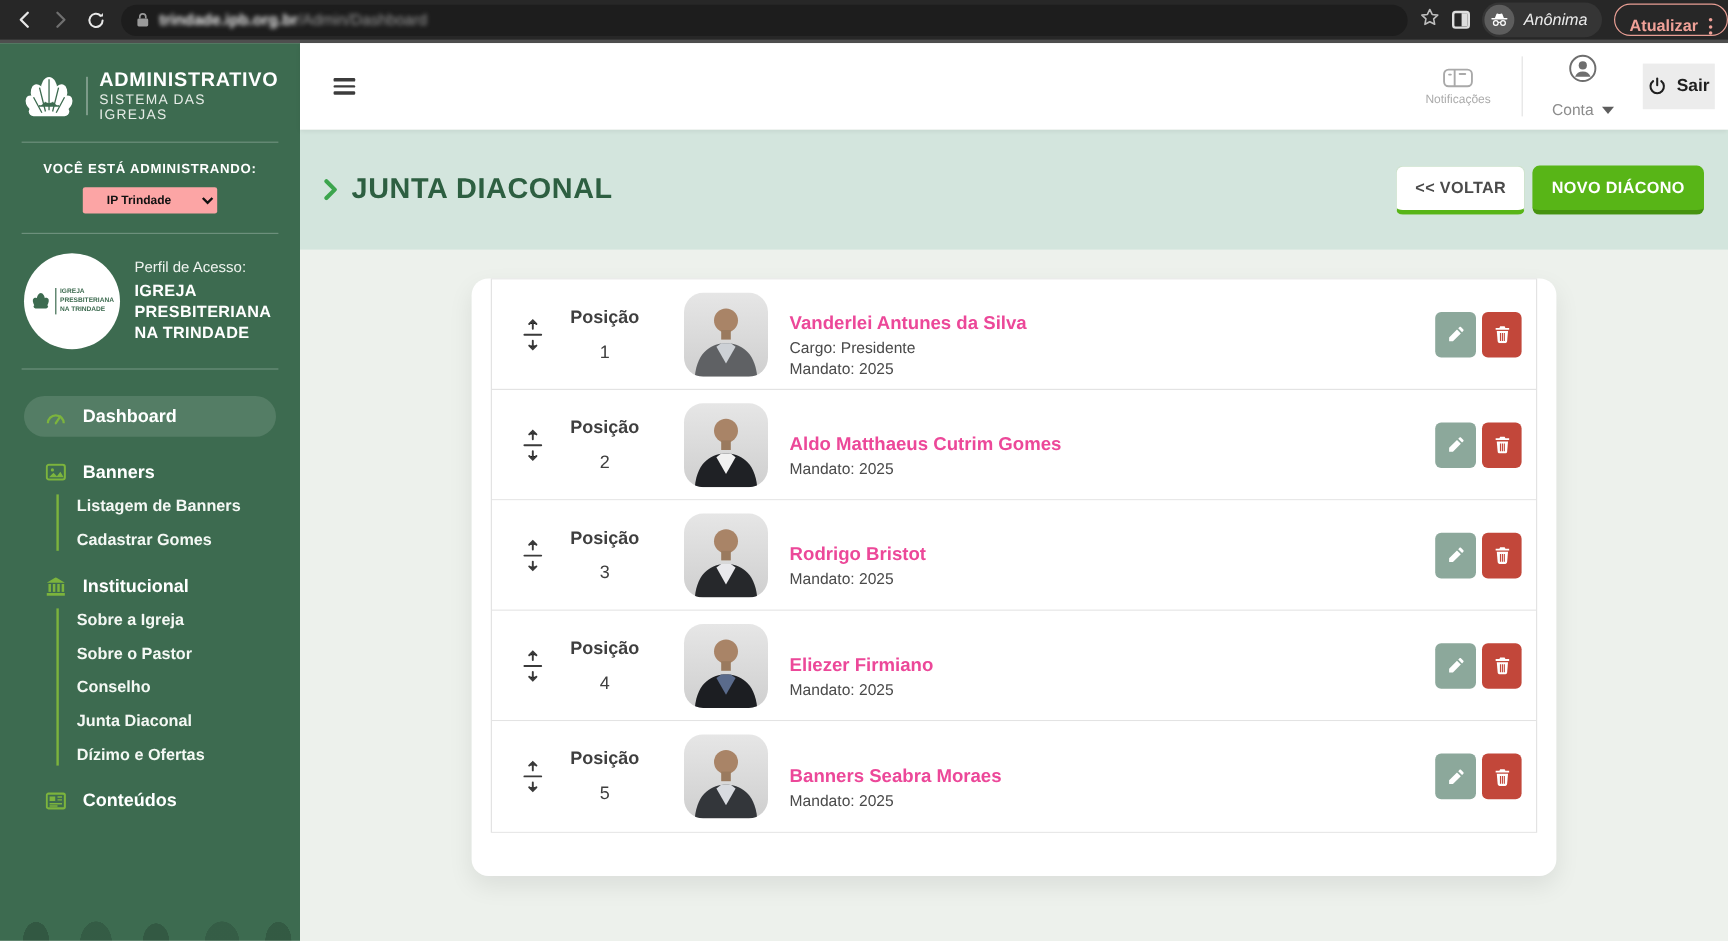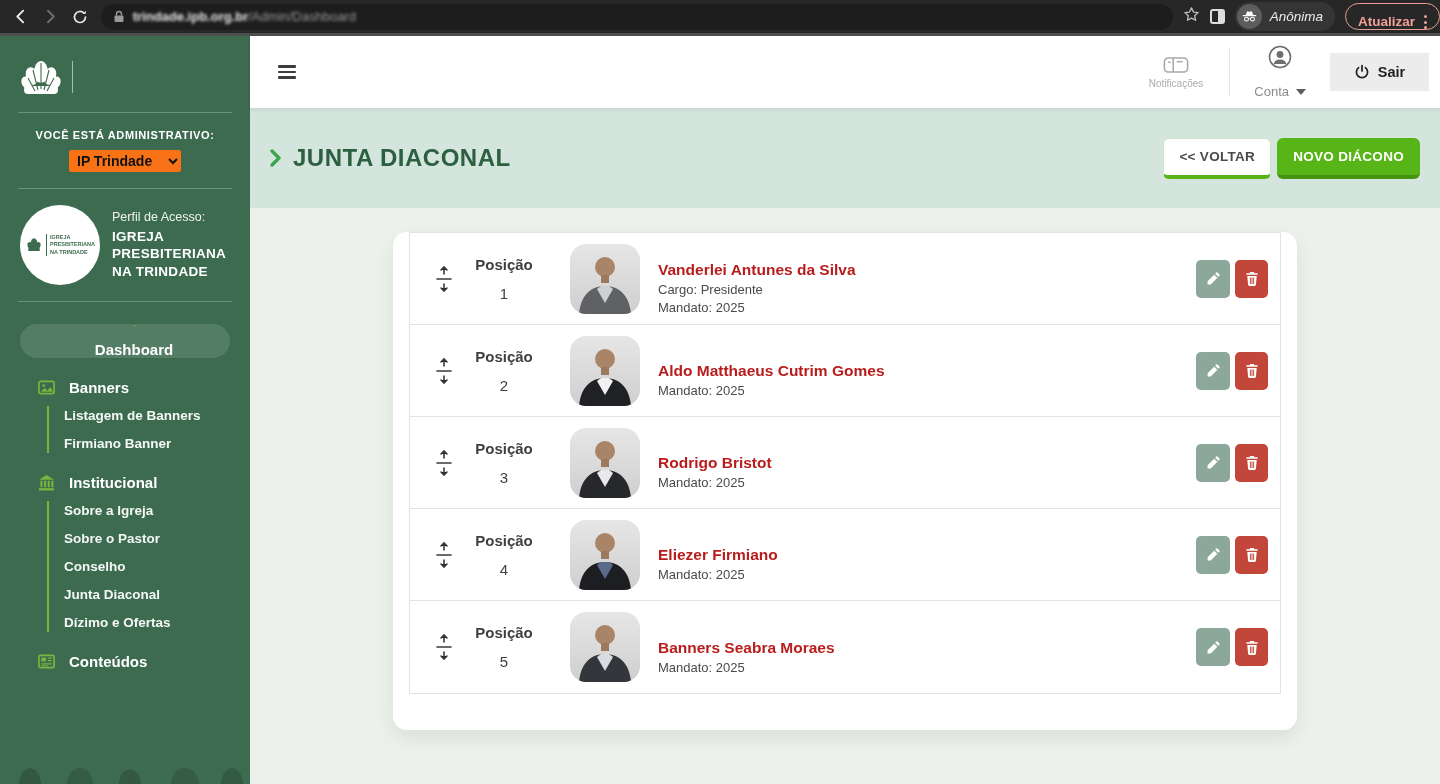--- a/index.html
+++ b/index.html
@@ -43,33 +43,33 @@
       radial-gradient(18px 24px at 130px 46px, rgba(0,0,0,.17) 60%, transparent 61%),
       radial-gradient(24px 30px at 185px 48px, rgba(0,0,0,.13) 60%, transparent 61%),
       radial-gradient(18px 26px at 232px 46px, rgba(0,0,0,.16) 60%, transparent 61%); }
   .brand { display:flex; align-items:center; padding:22px 18px 0 20px; gap:10px; }
   .brand-sep { width:1px; height:32px; background:rgba(255,255,255,.55); }
   .brand-title { font-size:16.5px; font-weight:bold; letter-spacing:.6px; line-height:1.1; }
   .brand-sub { font-size:11.5px; letter-spacing:1.1px; color:#e6ece7; margin-top:2px; }
   .side-div { height:1px; background:rgba(255,255,255,.25); margin:16px 18px; }
   .admin-label { text-align:center; font-size:11px; font-weight:bold; letter-spacing:.6px; margin-top:8px; }
   .church-select { display:block; margin:9px auto 0; width:112px; height:22px;
-    font-size:14px; font-weight:bold; font-family:"Liberation Sans",sans-serif;
-    border:none; border-radius:2px; background:#f97316; color:#111; padding:0 4px; }
+    font-size:10px; font-weight:bold; font-family:"Liberation Sans",sans-serif;
+    border:none; border-radius:2px; background:#fca5a5; color:#111; padding:0 16px; }
   .profile { display:flex; align-items:center; padding:0 14px 0 20px; gap:12px; margin-top:4px; }
   .profile-circle { width:80px; height:80px; min-width:80px; border-radius:50%; background:#fff;
     display:flex; align-items:center; justify-content:center; gap:3px; }
   .pc-text { font-size:5.5px; color:#3d6b50; font-weight:bold; line-height:1.3;
     border-left:1px solid #3d6b50; padding-left:3px; }
   .access-label { font-size:12.5px; color:#eef3ee; }
   .access-value { font-size:13.5px; font-weight:bold; letter-spacing:.3px; margin-top:4px;
     line-height:1.3; text-transform:uppercase; max-width:120px; }
   .menu { margin-top:22px; }
   .menu-active { margin:0 20px; height:34px; border-radius:17px; background:rgba(255,255,255,.12);
-    display:flex; align-items:center; padding-left:18px; gap:14px;flex-direction:column; }
+    display:flex; align-items:center; padding-left:18px; gap:14px; }
   .menu-active .mi-label { font-size:15px; font-weight:bold; }
   .menu-head { display:flex; align-items:center; gap:14px; padding-left:38px; margin-top:21px; }
   .menu-head .mi-label { font-size:15px; font-weight:bold; }
   .lime { color:#7cb43d; }
   .submenu { margin:10px 0 0 47px; border-left:2px solid #7cb43d; padding:2px 0 2px 15px;
     display:flex; flex-direction:column; gap:13px; }
   .submenu a { color:#f4f8f4; font-size:13.5px; font-weight:bold; text-decoration:none; }
 
   
   .main { position:absolute; left:250px; top:36px; width:1190px; height:748px; background:#edf1ec; }
@@ -79,21 +79,21 @@
   .hamburger i { height:2.5px; background:#3c3c3c; border-radius:1px; }
   .topbar-right { margin-left:auto; display:flex; align-items:center; height:100%; }
   .notif { display:flex; flex-direction:column; align-items:center; gap:4px; padding:0 26px; }
   .notif-label { font-size:10px; color:#ababab; }
   .top-div { width:1px; height:50px; background:#e3e3e3; }
   .account { display:flex; flex-direction:column; align-items:center; gap:3px; padding:0 24px; }
   .account-row { display:flex; align-items:center; gap:7px;margin-top:12px; }
   .account-label { font-size:13px; color:#8c8c8c; }
   .caret { width:0; height:0; border-left:5px solid transparent; border-right:5px solid transparent;
     border-top:6px solid #5d5d5d; }
-  .logout { width:99px; height:38px; background:#ececec; border:none; margin-right:11px;
+  .logout { width:60px; height:38px; background:#ececec; border:none; margin-right:11px;
     display:flex; align-items:center; justify-content:center; gap:8px;
     font-size:14.5px; font-weight:bold; color:#1f1f1f; font-family:"Liberation Sans",sans-serif; }
 
   .band { height:100px; background:#d3e5dd; display:flex; align-items:center; padding:0 20px; }
   .page-title-wrap { display:flex; align-items:center; gap:12px; }
   .page-title { font-size:24px; font-weight:800; color:#2d5f41; letter-spacing:.5px; }
   .band-buttons { margin-left:auto; display:flex; gap:6px; }
   .btn-back { height:41px; padding:0 15px; background:#fff; color:#4a4a4a;
     border:1px solid #cfe3cf; border-bottom:4px solid #58b517; border-radius:6px;
     font-size:13.5px; font-weight:bold; letter-spacing:.3px; font-family:"Liberation Sans",sans-serif; }
@@ -106,21 +106,21 @@
   .table { border:1px solid #e3e3e3; }
   .row { display:flex; align-items:center; height:92px; border-bottom:1px solid #e3e3e3; background:#fff; }
   .row:last-child { border-bottom:none; }
   .drag { margin-left:24px; width:20px; display:flex; justify-content:center; cursor:grab; }
   .pos { width:100px; text-align:center; }
   .pos-label { font-size:15px; font-weight:bold; color:#3f3f3f; }
   .pos-num { font-size:15px; color:#3f3f3f; margin-top:12px; }
   .avatar { width:70px; height:70px; min-width:70px; border-radius:16px; overflow:hidden;
     margin-left:16px; background:linear-gradient(#e6e6e6,#cfcfcf); }
   .info { margin-left:18px; }
-  .name { font-size:15.5px; font-weight:bold; color:#b91c1c;margin-top:19px; }
+  .name { font-size:15.5px; font-weight:bold; color:#ec4899;margin-top:19px; }
   .subline { font-size:13px; color:#4a4a4a; margin-top:3px; }
   .actions { margin-left:auto; margin-right:12px; display:flex; gap:5px; }
   .btn-edit { width:34px; height:38px; border:none; border-radius:5px; background:#8ca89b;
     display:flex; align-items:center; justify-content:center; }
   .btn-del { width:33px; height:38px; border:none; border-radius:5px; background:#c2473a;
     display:flex; align-items:center; justify-content:center; }
   button { cursor:pointer; }
 </style>
 </head>
 <body>
@@ -191,25 +191,29 @@
         <ellipse cx="30" cy="18" rx="6" ry="9" transform="rotate(18 30 18)"></ellipse>
         <ellipse cx="7" cy="25" rx="5" ry="7" transform="rotate(-32 7 25)"></ellipse>
         <ellipse cx="35" cy="25" rx="5" ry="7" transform="rotate(32 35 25)"></ellipse>
         <rect x="4" y="28" width="34" height="8" rx="4"></rect>
       </g>
       <g stroke="#3d6b50" stroke-width="1.1" fill="none">
         <path d="M21 5v26M13 12l5 20M29 12l-5 20M8 20l7 13M34 20l-7 13"></path>
       </g>
     </svg>
     <div class="brand-sep"></div>
+    <div>
+      <div class="brand-title">ADMINISTRATIVO</div>
+      <div class="brand-sub">SISTEMA DAS IGREJAS</div>
+    </div>
   </div>
 
   <div class="side-div"></div>
 
-  <div class="admin-label">VOCÊ ESTÁ ADMINISTRATIVO:</div>
+  <div class="admin-label">VOCÊ ESTÁ ADMINISTRANDO:</div>
   <select class="church-select">
     <option>IP Trindade</option>
   </select>
 
   <div class="side-div"></div>
 
   <div class="profile">
     <div class="profile-circle">
       <svg width="18" height="18" viewBox="0 0 24 24">
         <g fill="#3d6b50">
@@ -245,21 +249,21 @@
     <div class="menu-head">
       <svg width="17" height="15" viewBox="0 0 18 15">
         <rect x="1" y="1" width="16" height="13" rx="2" fill="none" stroke="#7cb43d" stroke-width="1.8"></rect>
         <circle cx="6" cy="5.5" r="1.4" fill="#7cb43d"></circle>
         <path d="M3 12l4-4 3 3 3-4 3 5z" fill="#7cb43d"></path>
       </svg>
       <span class="mi-label">Banners</span>
     </div>
     <div class="submenu">
       <a href="#">Listagem de Banners</a>
-      <a href="#">Firmiano Banner</a>
+      <a href="#">Cadastrar Gomes</a>
     </div>
 
     <div class="menu-head">
       <svg width="17" height="16" viewBox="0 0 18 17">
         <path d="M9 0L17 5H1z" fill="#7cb43d"></path>
         <rect x="2.5" y="6" width="2.2" height="7" fill="#7cb43d"></rect>
         <rect x="6.4" y="6" width="2.2" height="7" fill="#7cb43d"></rect>
         <rect x="10.3" y="6" width="2.2" height="7" fill="#7cb43d"></rect>
         <rect x="14.2" y="6" width="2.2" height="7" fill="#7cb43d"></rect>
         <rect x="1" y="14" width="16" height="2.4" fill="#7cb43d"></rect>

